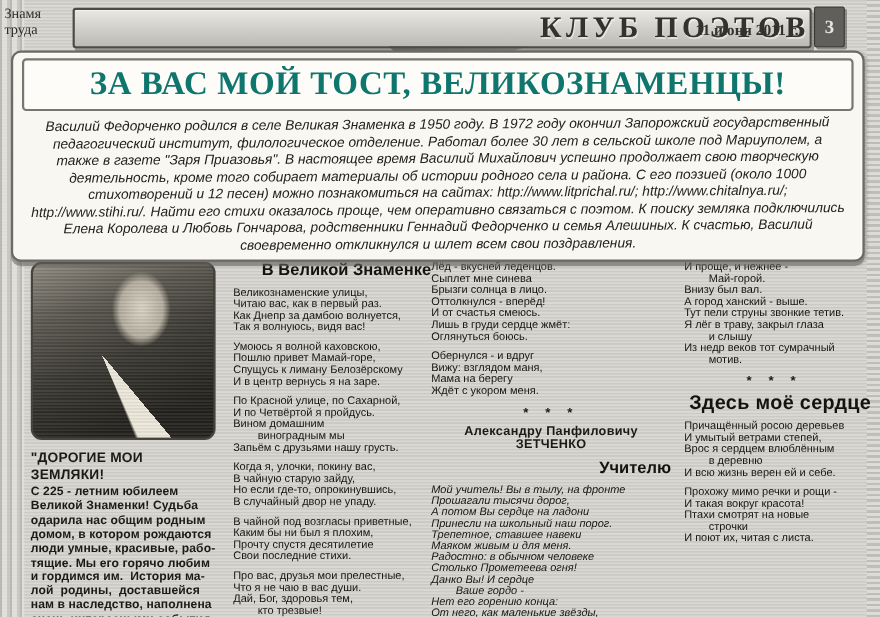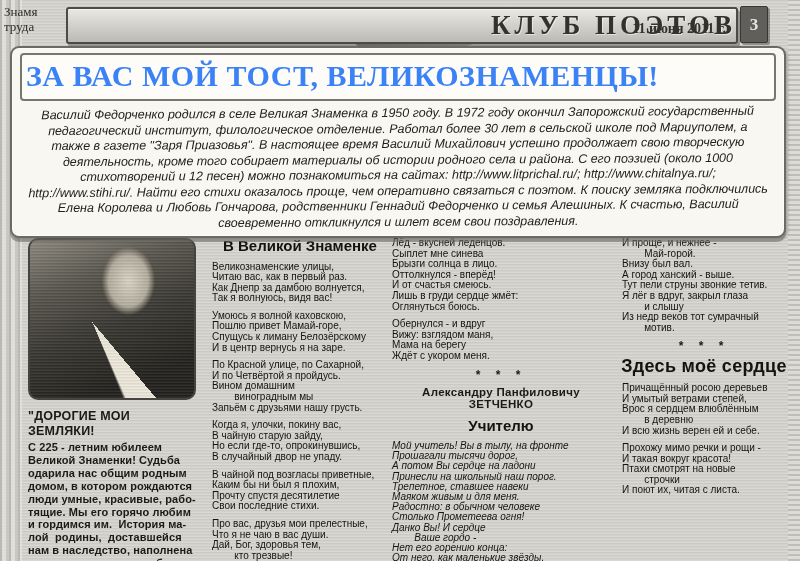--- a/index.html
+++ b/index.html
@@ -56,21 +56,21 @@
   .feature-box{
     position:absolute;left:10px;top:46px;width:772px;height:188px;z-index:2;
     background:#f8f7f2;border:2px solid #6b6a65;border-radius:9px;
     box-shadow:0 4px 0 rgba(110,109,104,.55),2px 2px 3px rgba(0,0,0,.2), inset 0 0 0 1px #fdfcf9;
     overflow:hidden;
   }
   .headline{
     margin:5px 8px 4px;padding:4px 4px 6px;
     background:#fdfcf8;border:2px solid #77766f;border-radius:4px;
     font:900 30px/1.12 "Liberation Serif",serif;letter-spacing:.5px;
-    color:#3b82f6;
+    text-align:center;color:#0f766e;
   }
   .intro{
     margin:5px 16px 0;
     font:italic 12.5px/15.5px "Liberation Sans",sans-serif;
     text-align:center;color:#23221e;transform:rotate(-0.35deg);
   }
   
   .columns{position:absolute;left:28px;top:238px;width:764px;height:323px;}
   .col{position:absolute;top:0;}
   .col1{left:0;width:172px;}
@@ -85,21 +85,21 @@
       conic-gradient(from 140deg at 38% 52%, #ece7da 0 16deg, rgba(0,0,0,0) 18deg),
       linear-gradient(160deg,#8d897f 0%,#5a574f 26%,#3a3832 52%,#22211d 82%);
     background-color:#2b2a26;
   }
   .letter{margin-top:9px;}
   .letter-title{font:700 12.5px/1.2 "Liberation Sans",sans-serif;letter-spacing:.2px;}
   .letter-body{
     margin-top:2px;font:700 11px/12.9px "Liberation Sans",sans-serif;
     white-space:pre-wrap;letter-spacing:.1px;
   }
-  .poem-title{margin:0 0 7px;font:700 15px/1.1 "Liberation Sans",sans-serif;text-align:center;color:#14130f;}
+  .poem-title{margin:0 0 7px;font:700 15px/1.1 "Liberation Sans",sans-serif;text-align:right;color:#14130f;}
   .poem-title.big{font-size:18px;letter-spacing:.3px;margin:0 0 6px;}
   .poem{font:10px/10.6px "Liberation Sans",sans-serif;color:#15140f;}
   .poem .stanza{margin:0 0 7px;white-space:pre-wrap;}
   .poem.italic{font-style:italic;font-size:10px;line-height:10.2px;}
   .col2 .poem{margin-left:4px;}
   .col3 .poem{}
   .col4 .poem{margin-left:6px;}
   .sep{margin:1px 0 5px;text-align:center;font:700 12px/1 "Liberation Sans",sans-serif;letter-spacing:6px;}
   .dedication{
     margin:0 0 7px;text-align:center;white-space:pre-line;
@@ -216,21 +216,21 @@
         </div>
     </div>
 
     <div class="col col4">
       <div class="poem">
           <div class="stanza">И проще, и нежнее -
         Май-горой.
 Внизу был вал.
 А город ханский - выше.
 Тут пели струны звонкие тетив.
-Я лёг в вдруг, закрыл глаза
+Я лёг в траву, закрыл глаза
         и слышу
 Из недр веков тот сумрачный
         мотив.</div>
         </div>
       <div class="sep">* * *</div>
       <h2 class="poem-title big">Здесь моё сердце</h2>
       <div class="poem">
           <div class="stanza">Причащённый росою деревьев
 И умытый ветрами степей,
 Врос я сердцем влюблённым

